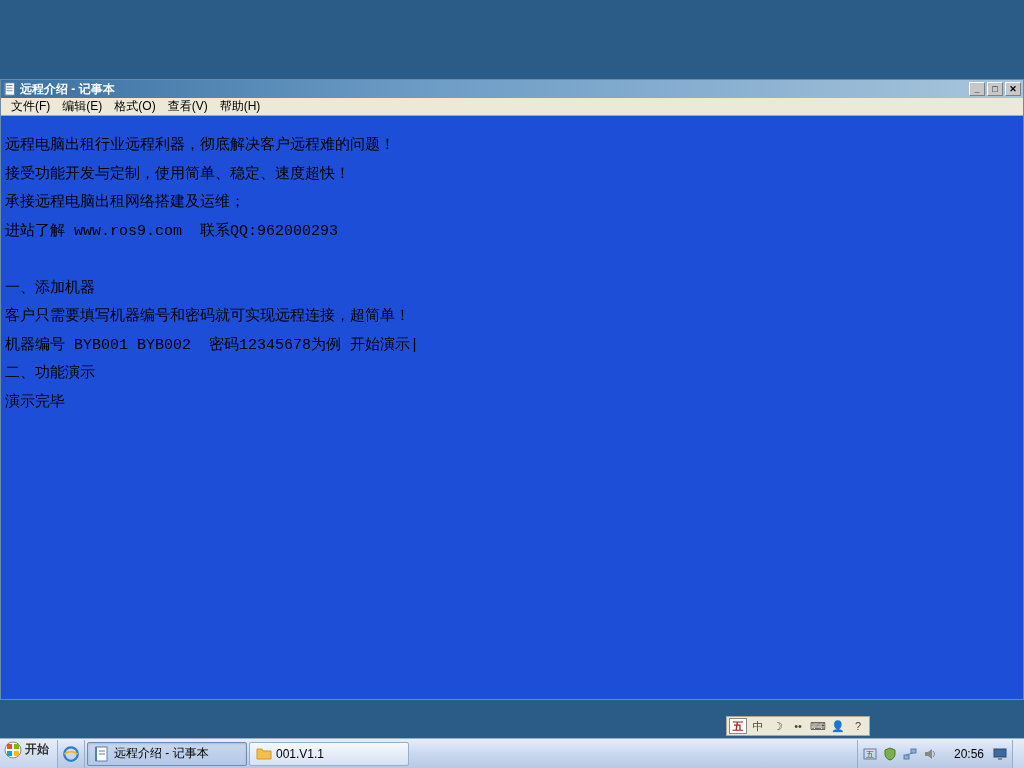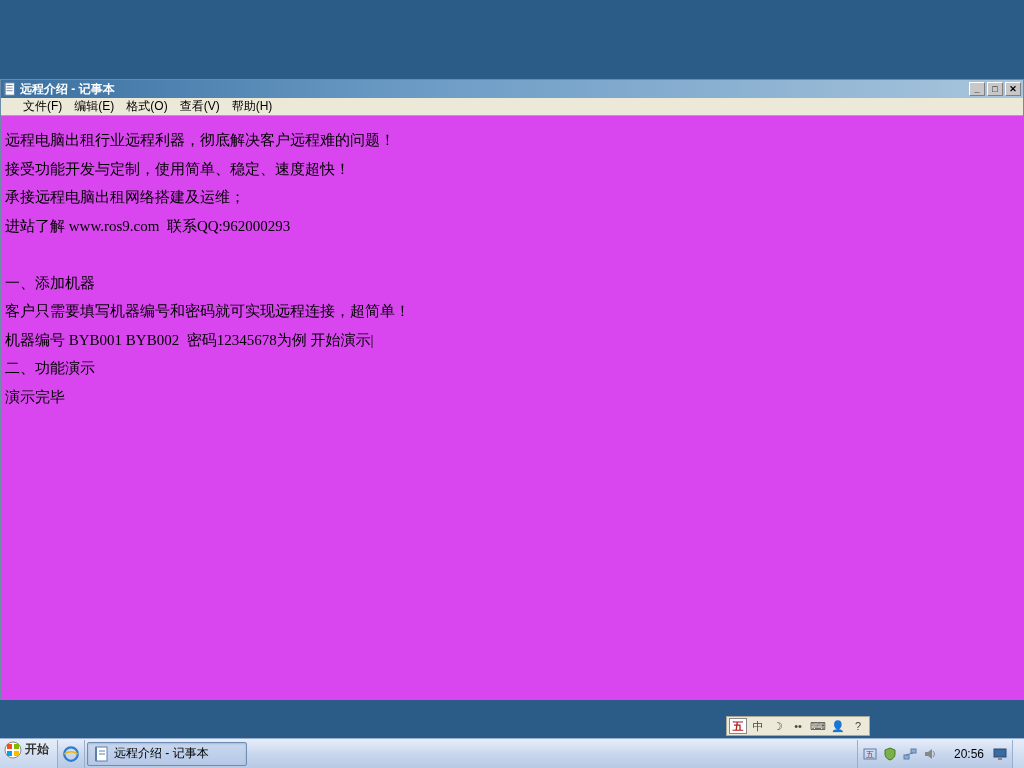--- a/index.html
+++ b/index.html
@@ -67,33 +67,33 @@
     color: #000;
     margin-right: 2px;
     line-height: 1;
   }
   .menubar {
     height: 18px;
     background: #ece9d8;
     border-bottom: 1px solid #aca899;
     display: flex;
     align-items: center;
-    padding-left: 16px;
+    padding-left: 4px;
     font-size: 12px;
   }
   .menu-item {
     padding: 1px 6px;
     cursor: default;
   }
   .content-area {
     flex: 1;
-    background: #d946ef;
+    background: #1d4ed8;
     overflow: auto;
-    padding: 10px 4px;
-    font-family: Liberation Serif, serif;
+    padding: 16px 4px;
+    font-family: Liberation Mono, monospace;
     font-size: 15px;
     line-height: 1.9;
     color: #000;
     white-space: pre-wrap;
     border: none;
     outline: none;
     resize: none;
   }
   .taskbar {
     position: absolute;
@@ -302,20 +302,28 @@
         <span class="task-icon">
           <svg viewBox="0 0 16 16">
               <rect x="2" y="1" width="11" height="14" fill="#fff" stroke="#5a7fa8"></rect>
               <rect x="1" y="1" width="2" height="14" fill="#5a7fa8"></rect>
               <line x1="5" y1="5" x2="11" y2="5" stroke="#5a7fa8"></line>
               <line x1="5" y1="8" x2="11" y2="8" stroke="#5a7fa8"></line>
             </svg>
         </span>
         <span>远程介绍 - 记事本</span>
       </div>
+      <div class="task-btn">
+        <span class="task-icon">
+          <svg viewBox="0 0 16 16">
+              <path d="M1 3h5l1 2h8v8H1z" fill="#f5c04a" stroke="#c79a2e"></path>
+            </svg>
+        </span>
+        <span>001.V1.1</span>
+      </div>
     </div>
     <div class="systray">
       <div class="tray-icon">
         <svg viewBox="0 0 16 16">
             <rect x="2" y="3" width="12" height="10" fill="none" stroke="#607ba5"></rect>
             <text x="8" y="11" text-anchor="middle" font-size="8" fill="#c02020">五</text>
           </svg>
       </div>
       <div class="tray-icon">
         <svg viewBox="0 0 16 16">

